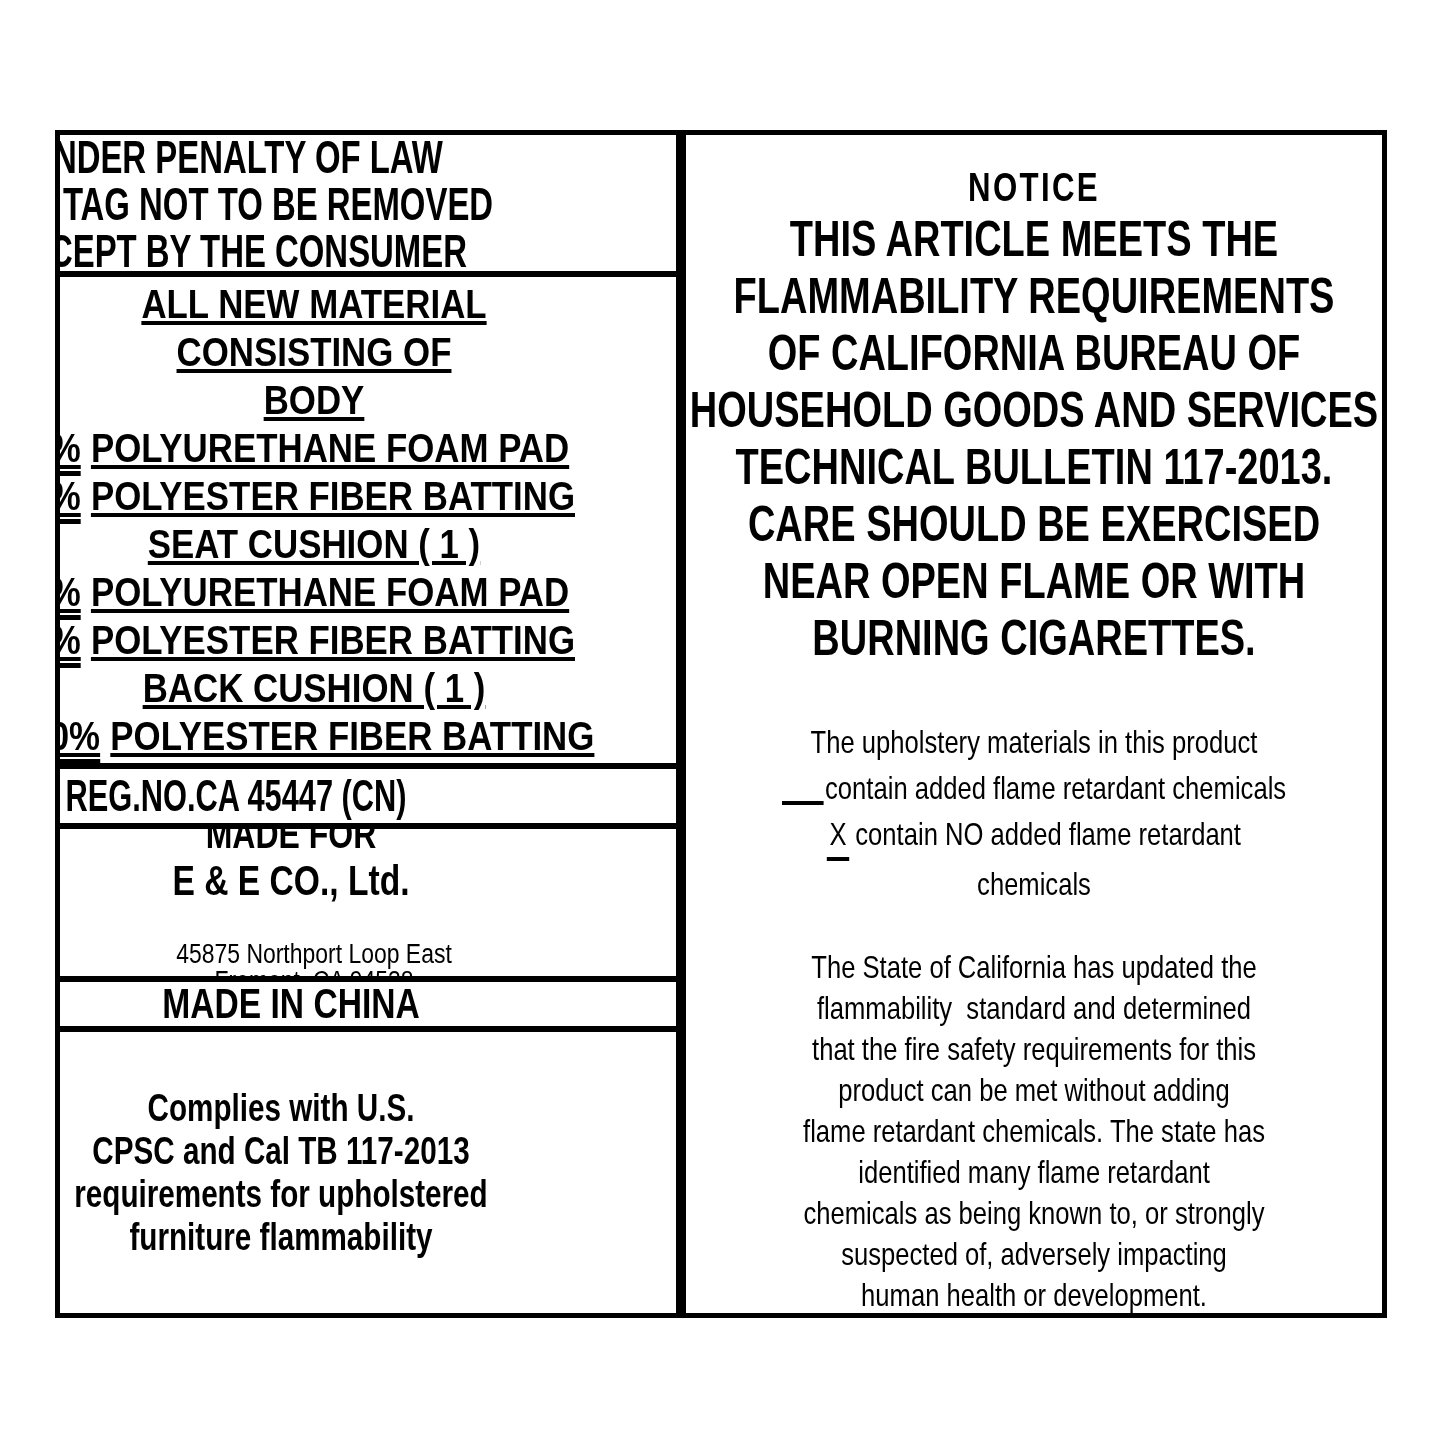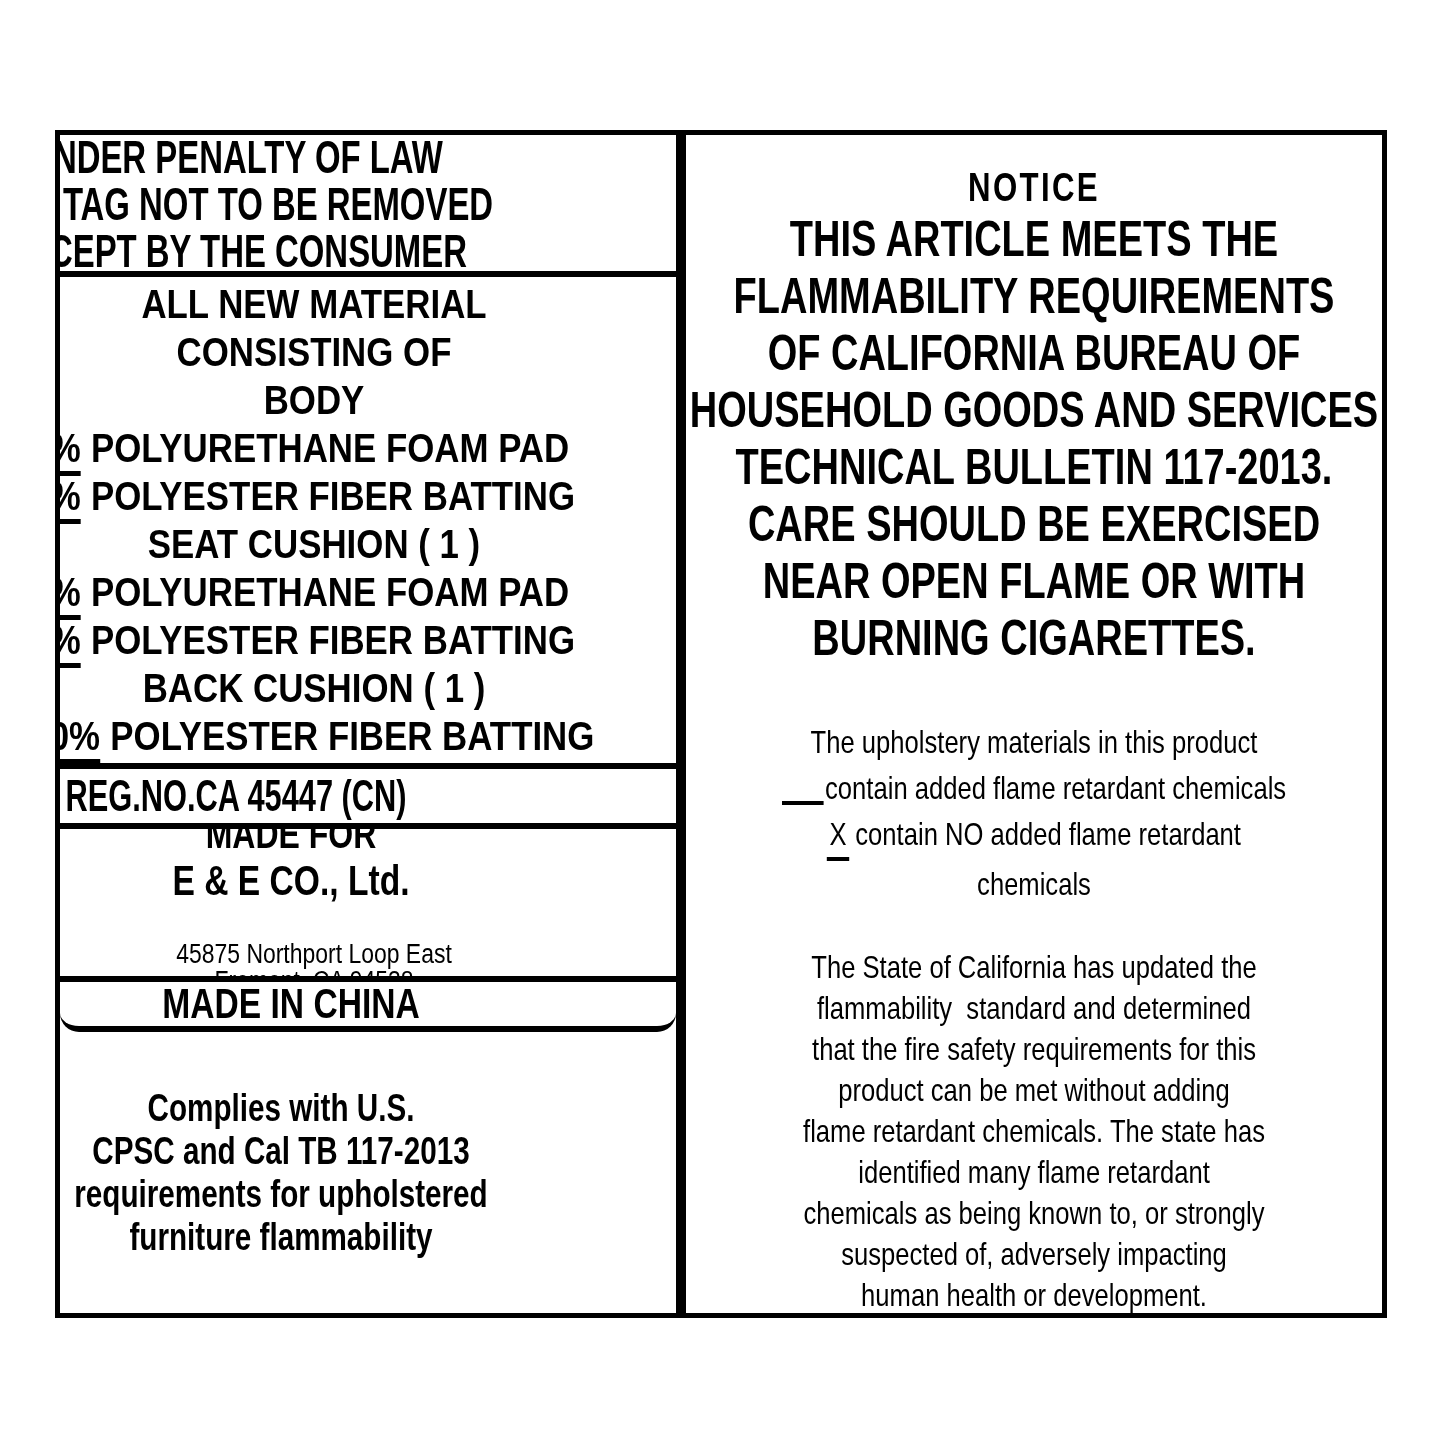--- a/index.html
+++ b/index.html
@@ -34,25 +34,25 @@
 
   
   .sec {
     display: flex; flex-direction: column;
     justify-content: center; align-items: center;
     border-bottom: 6px solid #000;
     overflow: hidden; width: 100%;
     text-align: center;
   }
   .sec-header    { height: 142px; }
-  .sec-materials { height: 492px; }
+  .sec-materials { height: 492px; text-decoration: underline; }
   .sec-reg       { height: 60px; }
   .sec-cert      { height: 100px; }
   .sec-madefor   { height: 153px; gap: 36px; }
-  .sec-madein    { height: 50px; border-radius: 19px; }
+  .sec-madein    { height: 50px; }
   .sec-complies  { flex: 1; border-bottom: none; }
 
   
   .squeeze { position: relative; left: 50%; text-align: center; }
   .sq-h   { width: 880px; transform: translateX(-50%) scaleX(0.70); }
   .sq-mat { width: 725px; transform: translateX(-50%) scaleX(0.85); }
   .sq-reg { width: 880px; transform: translateX(-50%) scaleX(0.70); }
   .sq-cert{ width: 855px; transform: translateX(-50%) scaleX(0.72); }
   .sq-mf  { width: 770px; transform: translateX(-50%) scaleX(0.80); }
   .sq-addr{ width: 725px; transform: translateX(-50%) scaleX(0.85); }

